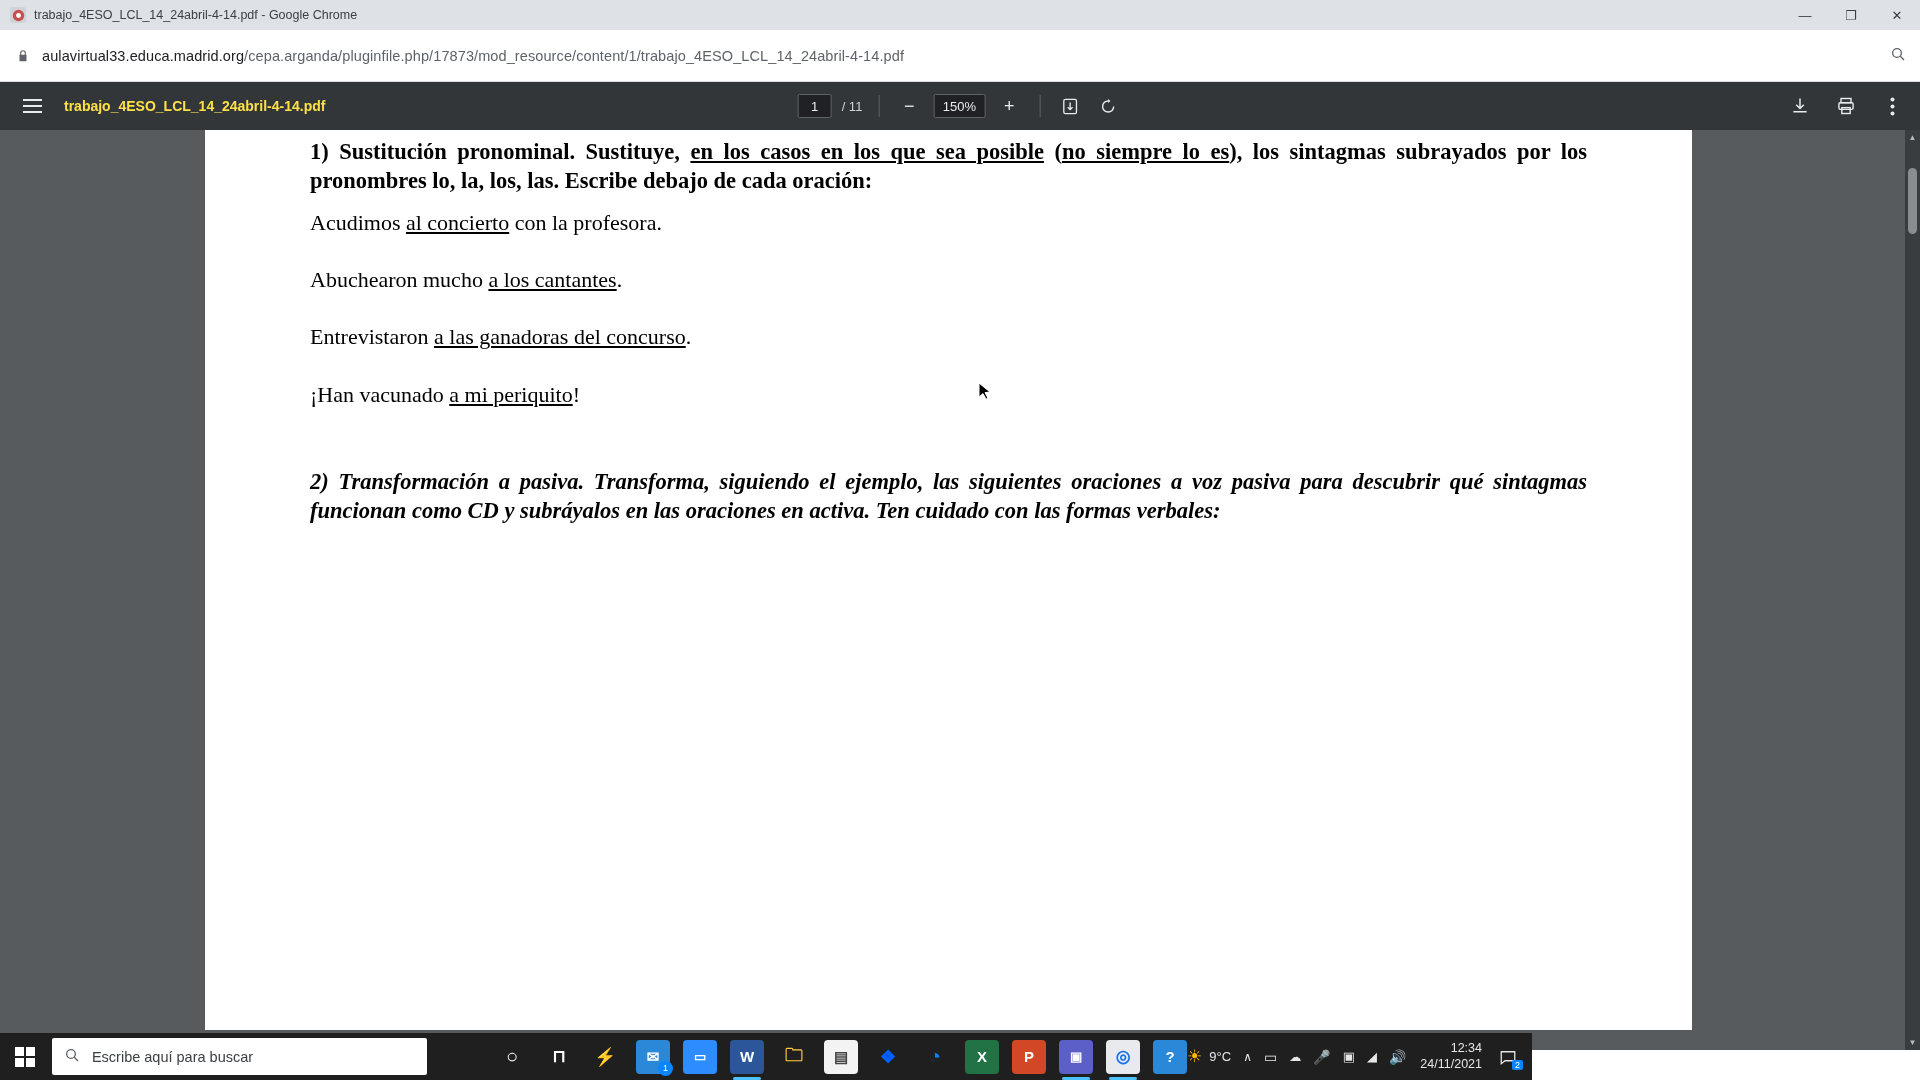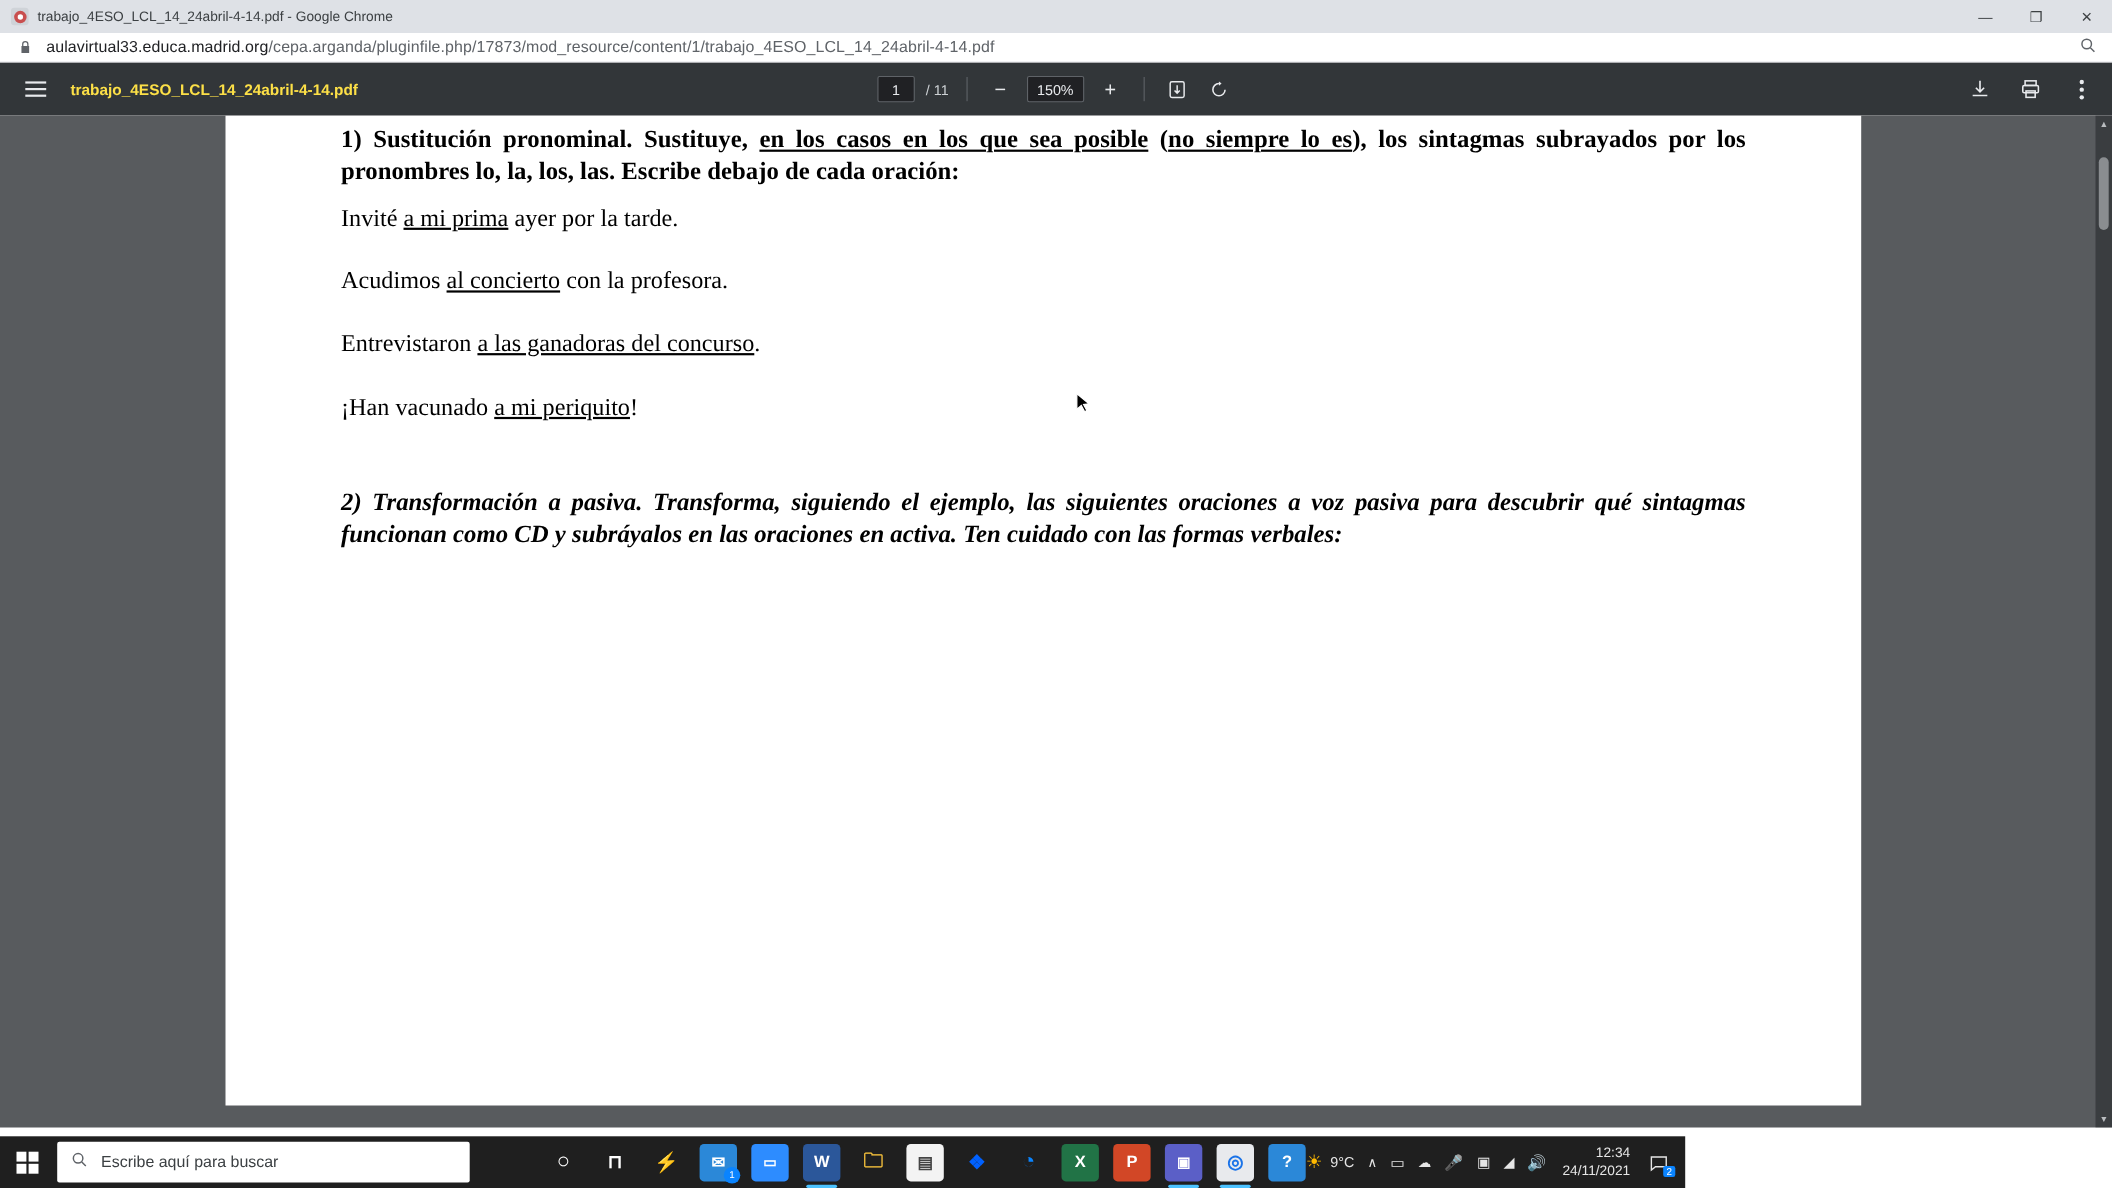--- a/index.html
+++ b/index.html
@@ -40,21 +40,21 @@
   }
   .win-btn {
     width: 46px; height: 30px;
     display: flex; align-items: center; justify-content: center;
     color: #3c4043;
     font-size: 13px;
   }
 
   
   .omnibar {
-    height: 27px;
+    height: 52px;
     background: #ffffff;
     border-bottom: 1px solid #dadce0;
     display: flex;
     align-items: center;
     padding: 12px 14px;
   }
   .lock-icon {
     width: 18px; height: 18px;
     margin-right: 10px;
     display: flex; align-items: center; justify-content: center;
@@ -427,24 +427,24 @@
 
 <div class="viewer">
   <div class="page">
     <div class="page-inner">
 
       <p class="ex-head">
         <span>1)</span><span> Sustitución pronominal. Sustituye, </span><span class="u">en los casos en los que sea posible</span><span> (</span><span class="u">no siempre lo es</span><span>), los sintagmas subrayados por los pronombres </span><span class="it">lo, la, los, las</span><span>. Escribe debajo de cada oración:</span>
       </p>
 
       <p class="sentence">
-        <span>Invité </span><span class="u">a mi prima</span><span> ayer por la tarde.</span>
+        <span>Acudimos </span><span class="u">al concierto</span><span> con la profesora.</span>
       </p>
       <p class="sentence">
-        <span>Acudimos </span><span class="u">al concierto</span><span> con la profesora.</span>
+        <span>Abuchearon mucho </span><span class="u">a los cantantes</span><span>.</span>
       </p>
       <p class="sentence">
         <span>Entrevistaron </span><span class="u">a las ganadoras del concurso</span><span>.</span>
       </p>
       <p class="sentence">
         <span>¡Han vacunado </span><span class="u">a mi periquito</span><span>!</span>
       </p>
 
       <p class="ex-head block2">
         <span>2)</span><span> Transformación a pasiva. Transforma, siguiendo el ejemplo, las siguientes oraciones a voz pasiva para descubrir qué sintagmas funcionan como CD y subráyalos en las oraciones en activa. Ten cuidado con las formas verbales:</span>

